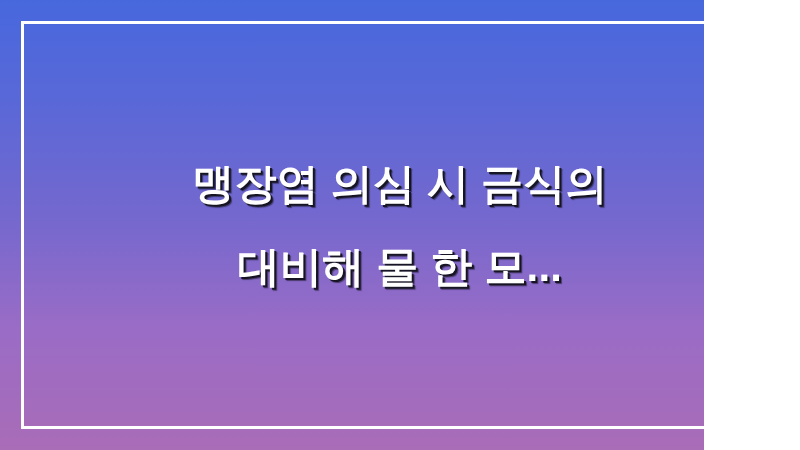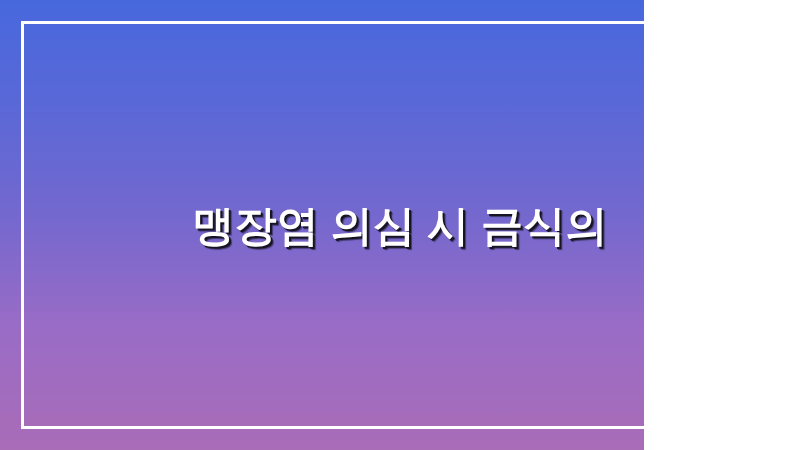--- a/index.html
+++ b/index.html
@@ -11,21 +11,21 @@
     width: 800px;
     height: 450px;
     overflow: hidden;
     background: #ffffff;
     font-family: "Liberation Sans", "DejaVu Sans", sans-serif;
   }
 
   
   .card {
     position: relative;
-    width: 644px;
+    width: 704px;
     height: 450px;
     box-sizing: border-box;
     background: linear-gradient(
         to bottom,
         #4768dd 0%,
         #5a68d7 23%,
         #7468ce 48%,
         #9a6cc6 73%,
         #a96cb7 100%);
     overflow: hidden;
@@ -75,15 +75,16 @@
 </style>
 </head>
 <body>
 
 <div class="card">
 
   <div class="frame"></div>
 
   <div class="text-block">
     <span class="headline-line">맹장염 의심 시 금식의</span>
+    <span class="headline-line">대비해 물 한 모...</span>
   </div>
 
 </div>
 
 </body></html>

